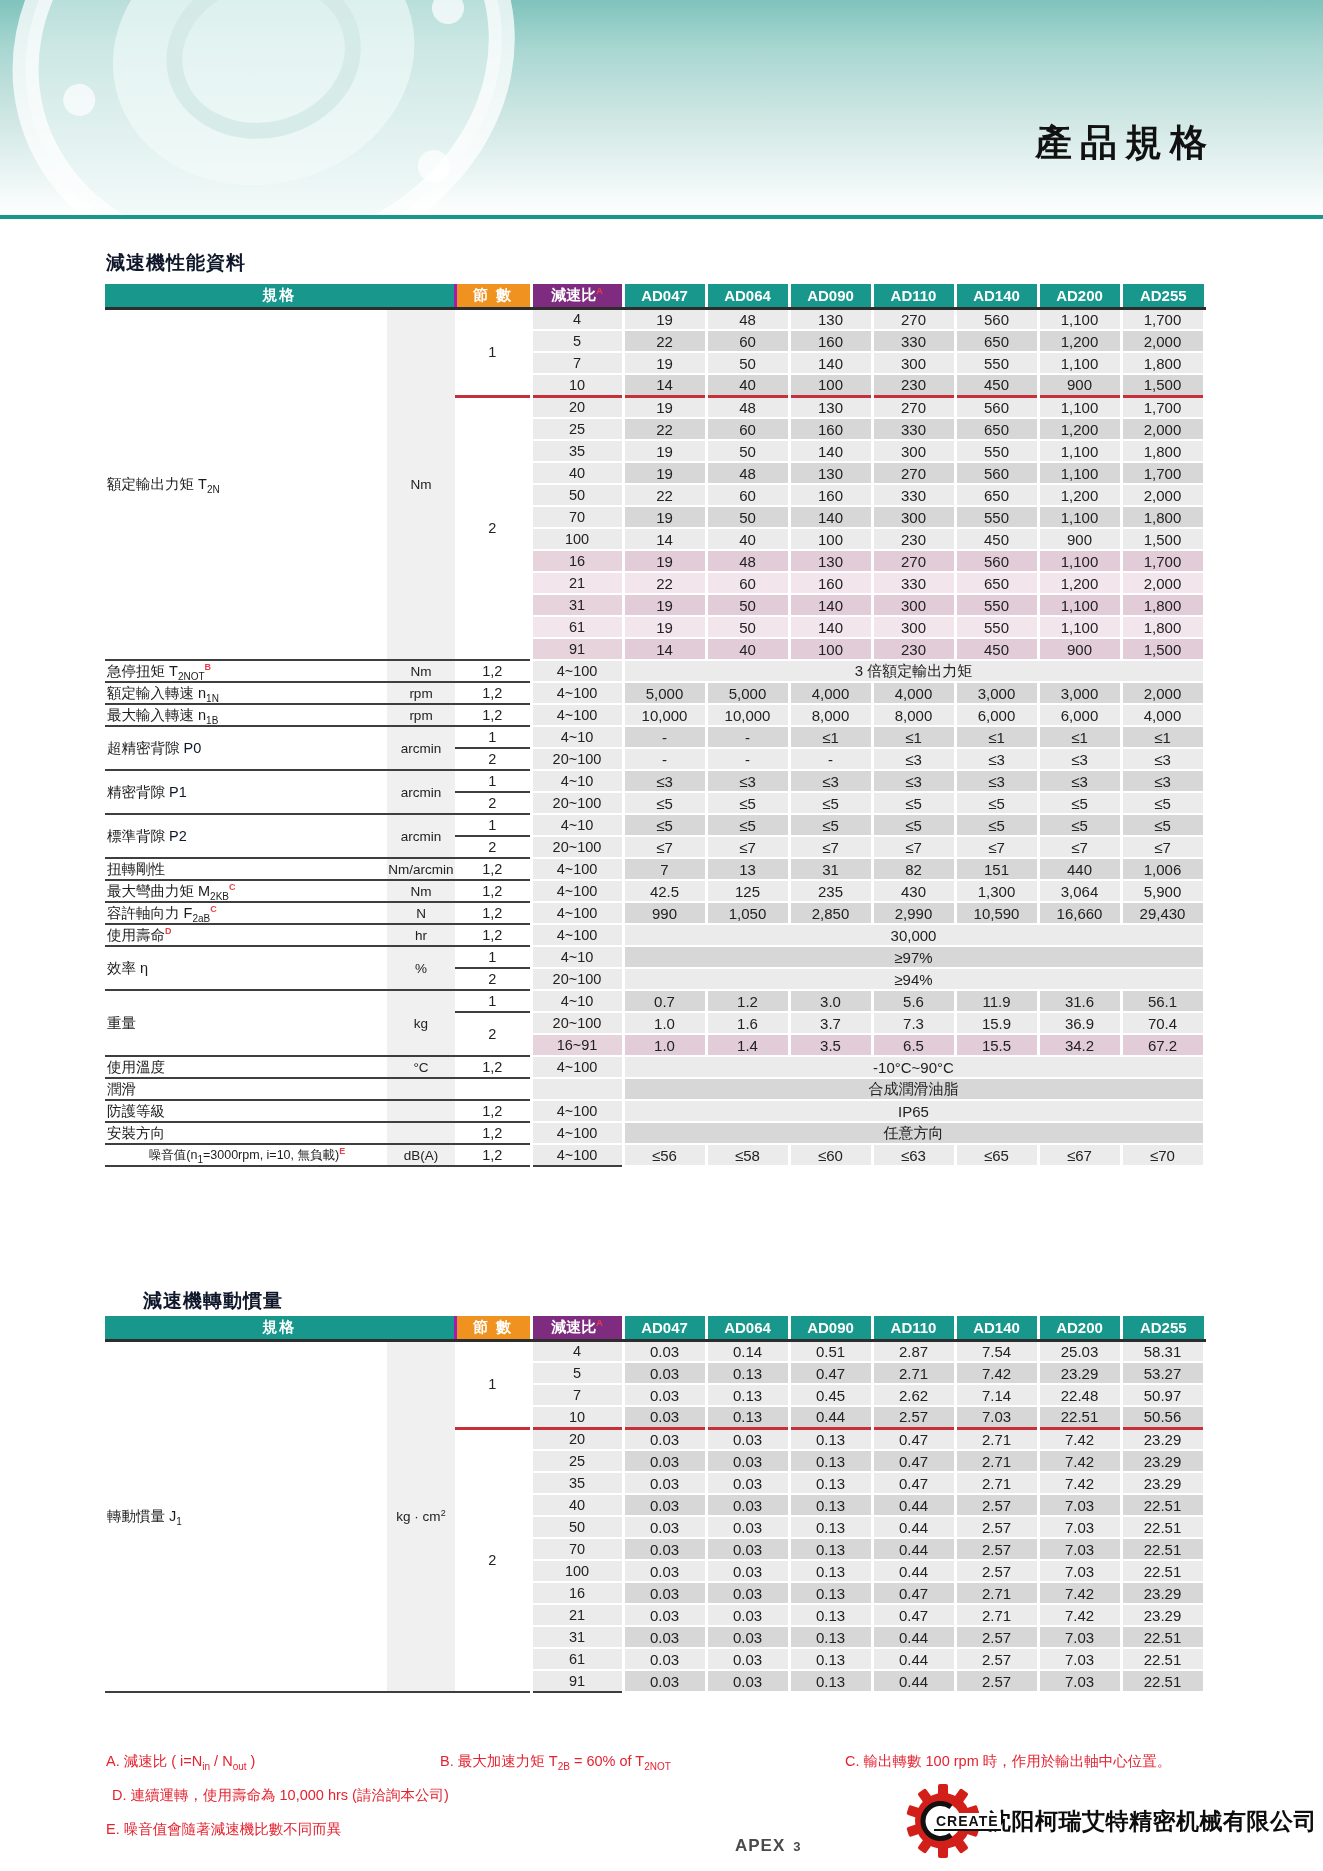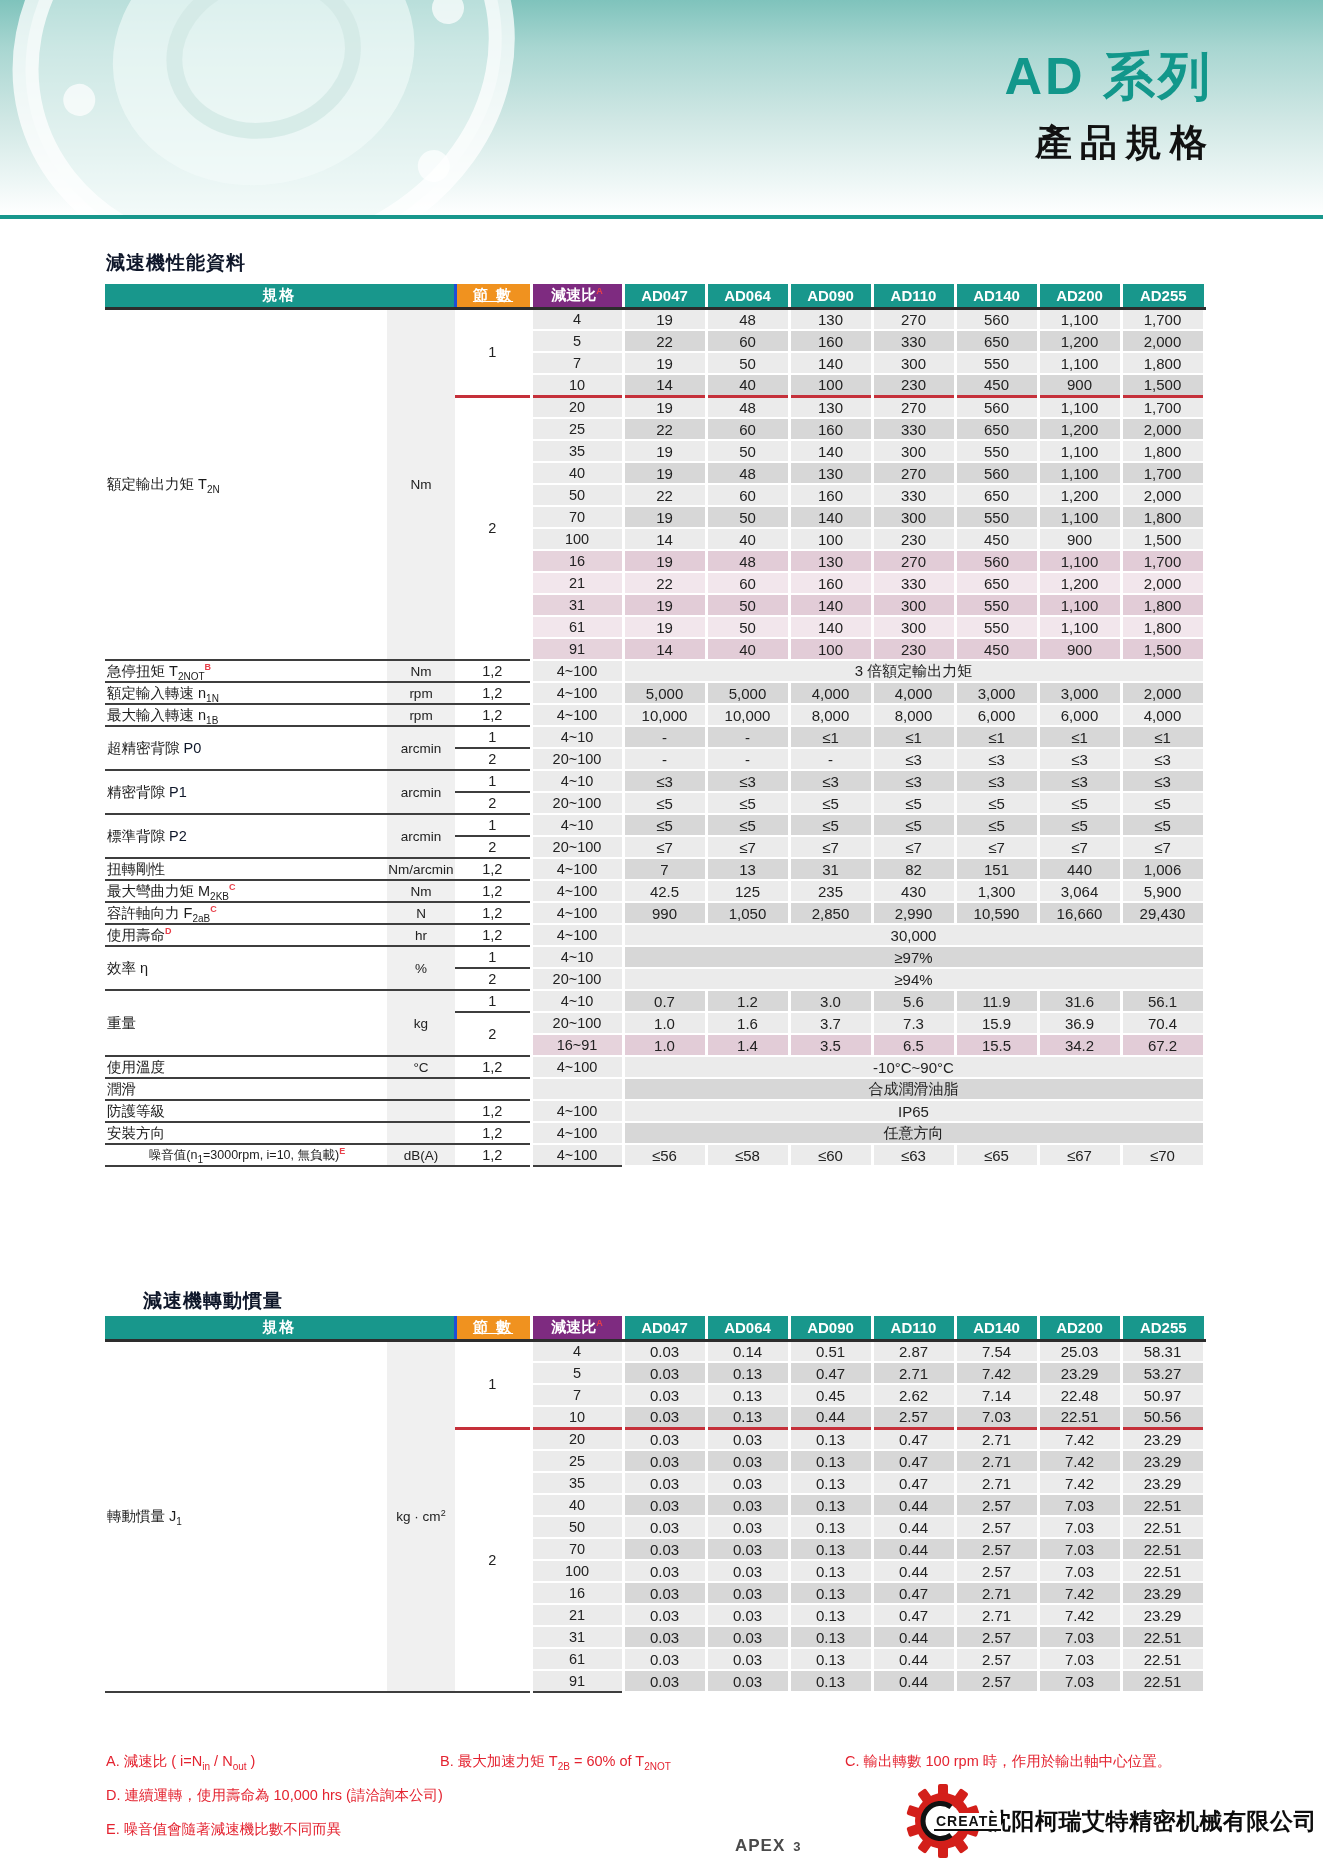--- a/index.html
+++ b/index.html
@@ -26,21 +26,21 @@
   #t2-title{top:1288px;margin-left:37px;}
 
   
   .mount{position:absolute;left:105px;}
   #table1-mount{top:284px;}
   #table2-mount{top:1316px;}
   table.spec{border-collapse:collapse;table-layout:fixed;width:1099px;}
   .spec th,.spec td{padding:0;overflow:hidden;white-space:nowrap;}
   .spec th{height:24px;font-size:15px;font-weight:bold;color:#fff;border-bottom:3px solid #2d2d2d;}
   th.h-spec{background:var(--teal);letter-spacing:2px;}
-  th.h-st{background:var(--orange);border-left:3px solid #1d4ed8;letter-spacing:2px;text-decoration:underline;}
+  th.h-st{background:var(--orange);border-left:3px solid #a21caf;letter-spacing:2px;}
   th.h-ratio{background:var(--purple);border-left:3px solid #fff;}
   th.h-model{background:var(--teal);border-left:3px solid #fff;}
   td.lb{background:#fff;text-align:left;font-size:14.5px;padding-left:2px;
     border-bottom:2px solid var(--dark);color:#1c1c1c;}
   td.lb.sm{font-size:12.5px;text-align:center;}
   td.un{background:#f0f0f0;text-align:center;font-size:13.5px;border-bottom:2px solid var(--dark);}
   td.st{background:#fff;text-align:center;font-size:14.5px;border-bottom:2px solid var(--dark);}
   td.rc{height:22px;text-align:center;font-size:14.5px;
     border:2px solid #fff;border-left:3px solid #fff;border-right:3px solid #fff;}
   td.dc{height:22px;text-align:center;font-size:15px;
@@ -48,21 +48,21 @@
   .rg{background:#ebebeb;} .rpl{background:#f2e6ec;} .rpd{background:#e6d3dc;}
   .cL{background:#ebebeb;} .cD{background:#d7d7d7;} .cPL{background:#f2e6ec;} .cPD{background:#e2ccd7;}
   .rt{border-top:3px solid var(--redline) !important;}
   .bot{border-bottom:2px solid var(--dark) !important;}
   sub{font-size:10px;line-height:0;} sup{font-size:9px;line-height:0;}
   sup.rs{color:#e8404a;font-weight:bold;} .rd{color:#0f172a;}
 
   
   .fnote{position:absolute;font-size:14.5px;color:var(--notered);white-space:nowrap;}
   #fn-a{left:106px;top:1752px;} #fn-b{left:440px;top:1752px;} #fn-c{left:845px;top:1752px;}
-  #fn-d{left:106px;top:1786px;} #fn-e{left:106px;top:1820px;}
+  #fn-d{left:112px;top:1786px;} #fn-e{left:106px;top:1820px;}
 
   
   .apex{position:absolute;left:735px;top:1836px;font-size:17px;font-weight:bold;color:#4a4a4a;letter-spacing:1px;}
   .apex .pg{font-size:13px;font-weight:bold;margin-left:8px;}
   .company-block{position:absolute;right:6px;top:1782px;display:flex;align-items:center;}
   .logo-wrap{position:relative;width:78px;height:78px;}
   .create-word{position:absolute;left:30px;top:31px;background:#fff;color:#111;
     font-size:14px;font-weight:bold;letter-spacing:1px;padding:0 2px;border-bottom:2px solid #111;}
   .company-name{font-size:23px;font-weight:bold;color:#0d0d0d;margin-left:6px;letter-spacing:0.5px;}
 </style>
@@ -80,21 +80,20 @@
         <ellipse cx="265" cy="55" rx="90" ry="76" fill="none" stroke="#d2e9e5" stroke-width="16" opacity="0.8"></ellipse>
         <circle cx="265" cy="-135" r="16" fill="#fff" opacity="0.7"></circle>
         <circle cx="403" cy="-95" r="16" fill="#fff" opacity="0.7"></circle>
         <circle cx="455" cy="55" r="16" fill="#fff" opacity="0.7"></circle>
         <circle cx="403" cy="205" r="16" fill="#fff" opacity="0.7"></circle>
         <circle cx="127" cy="205" r="16" fill="#fff" opacity="0.7"></circle>
         <circle cx="75" cy="55" r="16" fill="#fff" opacity="0.7"></circle>
         <circle cx="127" cy="-95" r="16" fill="#fff" opacity="0.7"></circle>
       </g>
     </svg>
-    <div class="series-title">AD 系列</div>
     <div class="page-subtitle">產品規格</div>
   </div>
   <div class="banner-rule"></div>
 
   <div class="sec-title" id="t1-title">減速機性能資料</div>
   <div class="mount" id="table1-mount">
       <table class="spec">
         <colgroup>
           <col style="width: 282px;">
           <col style="width: 68px;">

